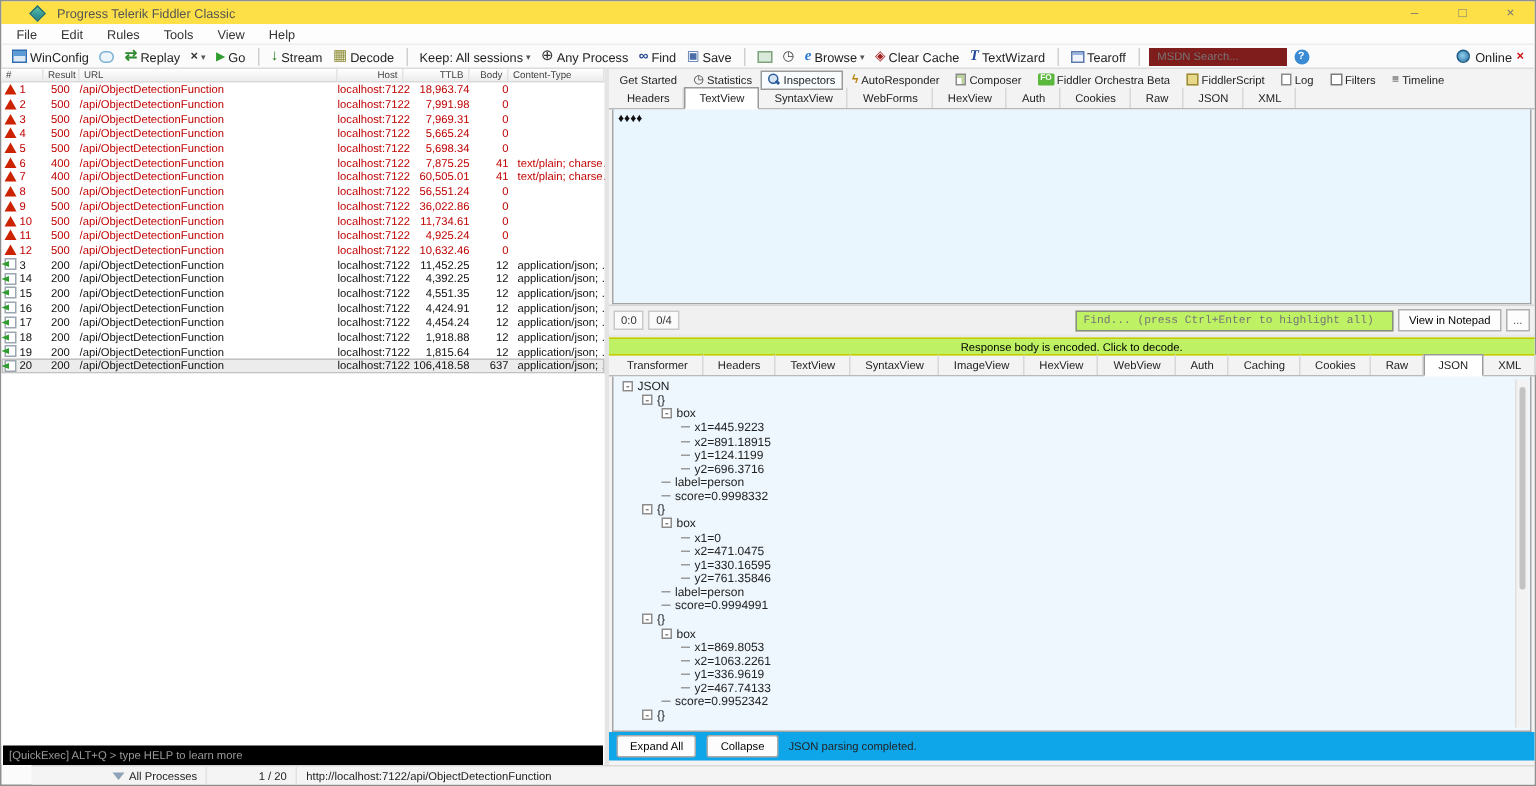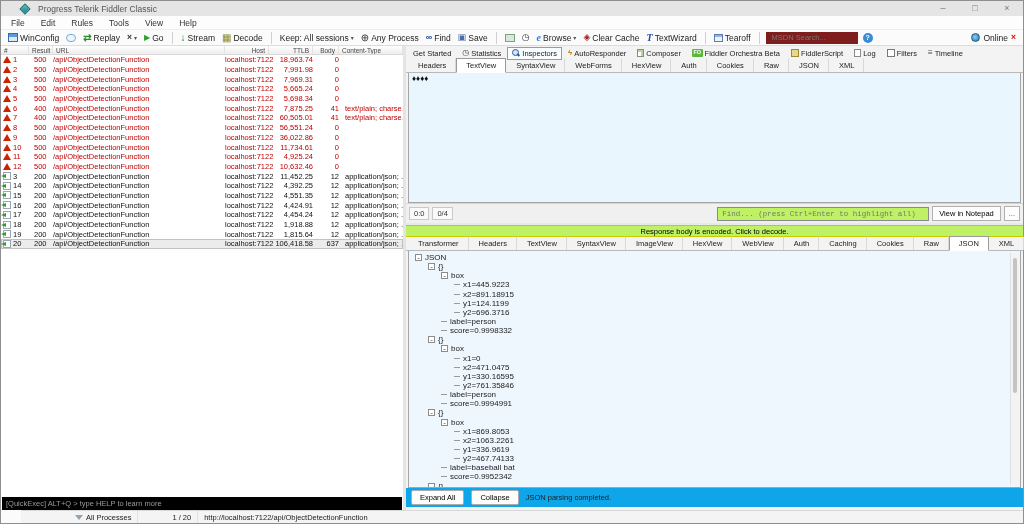--- a/index.html
+++ b/index.html
@@ -1,21 +1,21 @@
 <!DOCTYPE html>
 <html><head>
 <meta charset="utf-8">
 <style>
   * { box-sizing: border-box; margin: 0; padding: 0; }
   html,body { width:1024px; height:524px; overflow:hidden; }
   body { font-family:"Liberation Sans", sans-serif; background:#e8e8e8; }
   .app { width:1024px; height:524px; border:1px solid #8f8f8f; background:#fbfbfb; display:flex; flex-direction:column; }
 
   
-  .titlebar { height:15px; display:flex; align-items:center; background:#e5e5e5; padding-left:20px; flex:0 0 auto; }
+  .titlebar { height:15px; display:flex; align-items:center; background:#fde047; padding-left:20px; flex:0 0 auto; }
   .fiddler-logo { width:8px; height:8px; background:linear-gradient(135deg,#55c1a8,#1d7f8f); transform:rotate(45deg); margin-right:9px; flex:0 0 auto; border:1px solid #1a6e7c; }
   .title-text { font-size:8.5px; color:#555; }
   .win-controls { margin-left:auto; display:flex; height:100%; }
   .win-btn { width:32px; text-align:center; font-size:9px; color:#777; line-height:15px; }
 
   
   .menubar { height:13px; display:flex; align-items:center; background:#fdfdfd; font-size:8.5px; color:#333; padding-left:2px; flex:0 0 auto; }
   .menu-item { padding:0 8px; }
 
   
@@ -659,24 +659,20 @@
             <div class="tree-row" style="padding-left: 45px;">
               <span class="dash"></span>
               <span>y1=336.9619</span>
             </div>
             <div class="tree-row" style="padding-left: 45px;">
               <span class="dash"></span>
               <span>y2=467.74133</span>
             </div>
             <div class="tree-row" style="padding-left: 32px;">
               <span class="dash"></span>
-              <span>label=baseball bat</span>
-            </div>
-            <div class="tree-row" style="padding-left: 32px;">
-              <span class="dash"></span>
               <span>score=0.9952342</span>
             </div>
             <div class="tree-row" style="padding-left: 19px;">
               <span class="expander">-</span>
               <span>{}</span>
             </div>
           </div>
         <div class="tree-scroll">
             <div class="tree-thumb"></div>
           </div>

